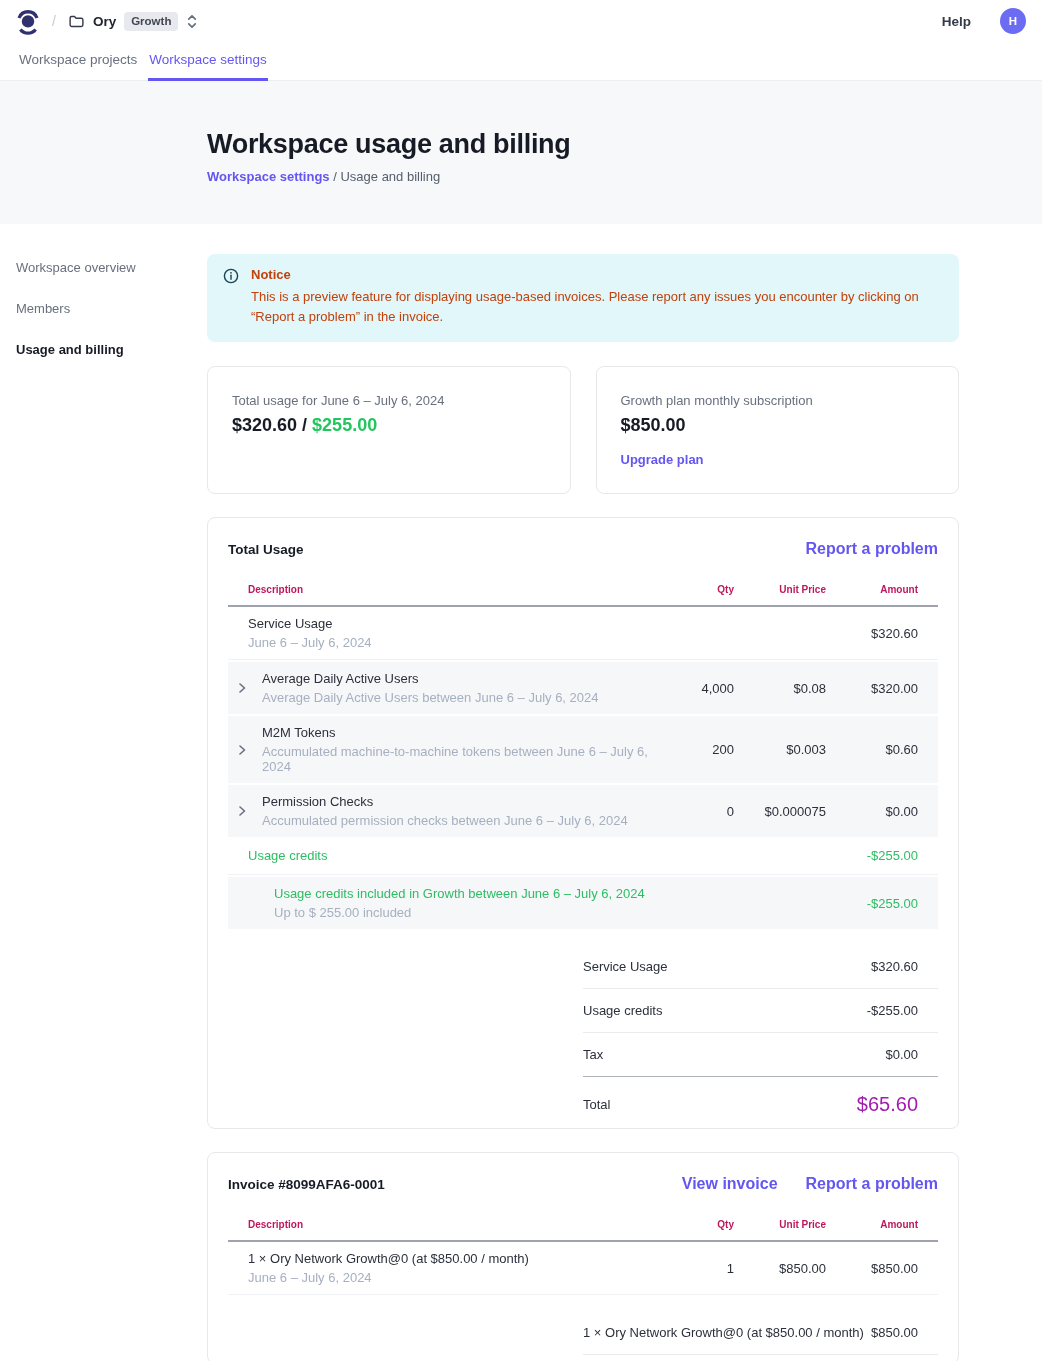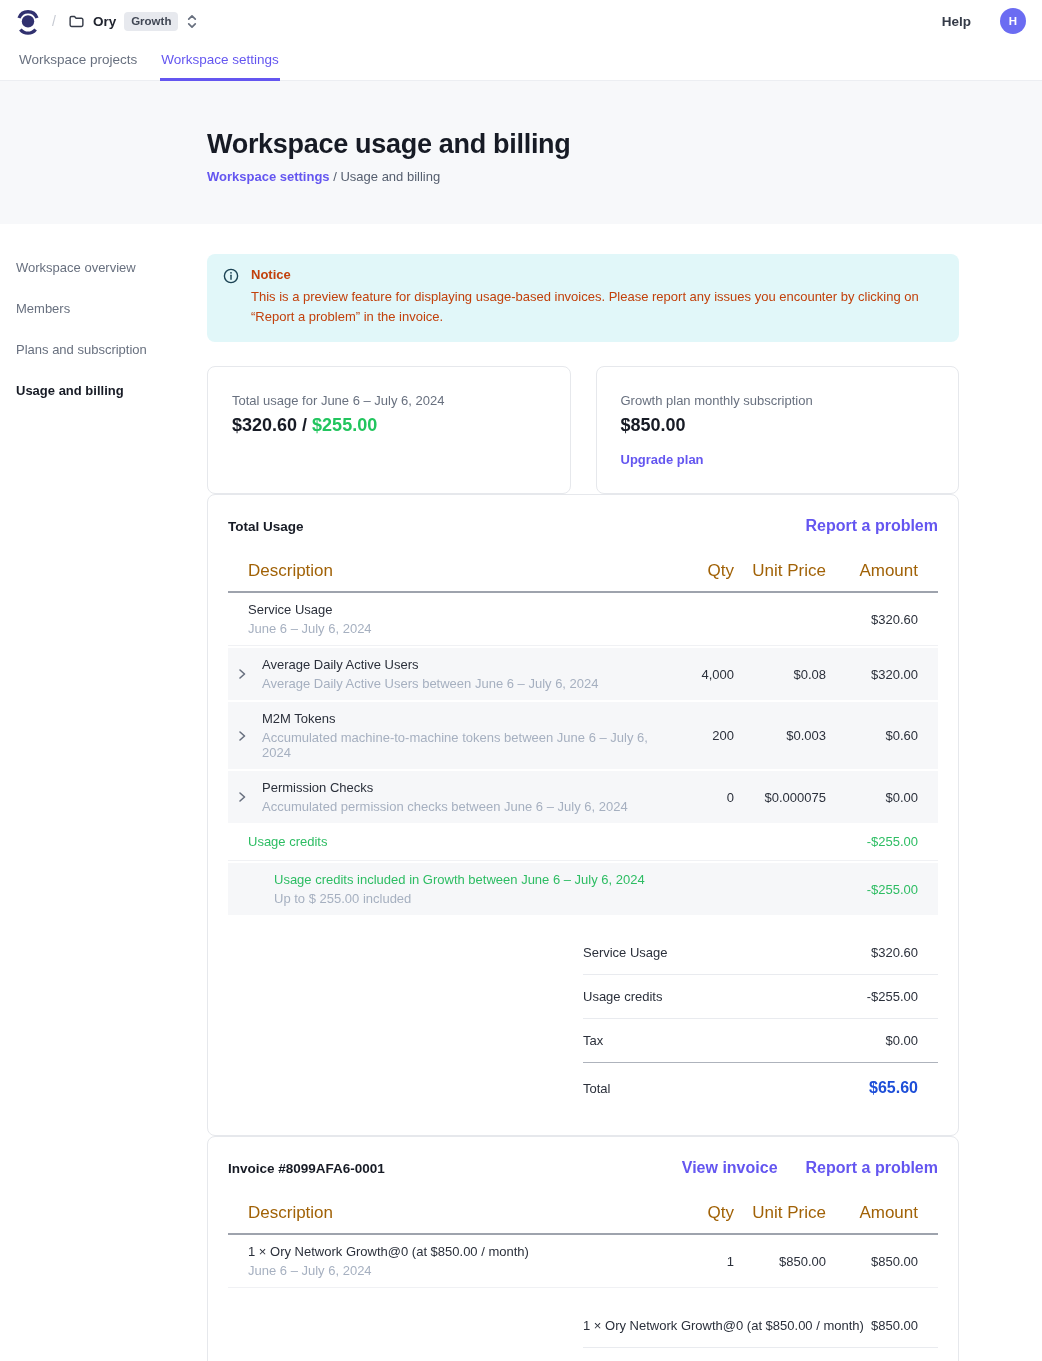--- a/index.html
+++ b/index.html
@@ -20,21 +20,21 @@
   .ws-switcher { display:flex; align-items:center; gap:8px; cursor:pointer; }
   .ws-name { font-size:13.5px; font-weight:600; color:#20242f; }
   .badge { background:#e7e9ee; color:#414754; font-size:11.5px; font-weight:600;
            padding:2px 7px; border-radius:4px; line-height:15px; }
   .topbar-right { margin-left:auto; display:flex; align-items:center; gap:29px; }
   .help { font-size:13.5px; font-weight:600; color:#353b48; }
   .avatar { width:26px; height:26px; border-radius:50%; background:#6b6cf2; color:#fff;
             font-size:11.5px; font-weight:700; display:flex; align-items:center; justify-content:center; cursor:pointer; }
 
   
-  .tabs { display:flex; gap:22px; padding:0 18px; border-bottom:1px solid #eceef2; background:#fff; }
+  .tabs { display:flex; gap:10px; padding:0 18px; border-bottom:1px solid #eceef2; background:#fff; }
   .tab { padding:10px 1px 11px; font-size:13.5px; color:#68707f; cursor:pointer;
          border-bottom:3px solid transparent; margin-bottom:-1px; }
   .tab.active { color:#6456f0; border-bottom-color:#6456f0; }
 
   
   .band { background:#f7f8fa; padding:48px 0 40px 207px; }
   .band h1 { font-size:27px; font-weight:700; letter-spacing:-.3px; color:#15192290; color:#171b25; }
   .crumbs { margin-top:9px; font-size:13px; color:#555e6e; }
   .crumbs a { color:#6456f0; font-weight:600; }
 
@@ -53,29 +53,29 @@
 
   
   .cards { display:flex; gap:25px; margin-top:24px; }
   .card { flex:1; border:1px solid #e6e8ec; border-radius:8px; background:#fff; padding:26px 24px; min-height:108px; }
   .card .label { font-size:13px; color:#68707f; }
   .card .value { margin-top:7px; font-size:18px; font-weight:600; color:#171b25; }
   .card .value .green { color:#22c55e; }
   .card .link { display:inline-block; margin-top:16px; font-size:13px; font-weight:600; color:#6456f0; }
 
   
-  .panel { border:1px solid #e6e8ec; border-radius:8px; background:#fff; padding-bottom:34px; }
+  .panel { border:1px solid #e6e8ec; border-radius:8px; background:#fff; margin-top:23px; padding-bottom:8px; }
   .panel-head { display:flex; align-items:center; padding:22px 20px 14px; }
   .panel-title { font-size:13.5px; font-weight:700; color:#171b25; }
   .panel-links { margin-left:auto; display:flex; gap:28px; }
   .panel-links a { font-size:16px; font-weight:600; color:#6456f0; }
 
   .tbl { margin:0 20px; }
   .thead { display:flex; align-items:center; padding:12px 20px 10px; border-bottom:2px solid #9ea3ad; }
-  .thead .c { font-size:17px; font-weight:400; color:#a16207; }
+  .thead .c { font-size:10px; font-weight:700; color:#be185d; }
   .c-desc { flex:1; }
   .c-qty  { width:70px; text-align:right; }
   .c-unit { width:92px; text-align:right; }
   .c-amt  { width:92px; text-align:right; }
 
   .trow { display:flex; align-items:center; padding:9px 20px; }
   .trow.white { background:#fff; border-bottom:1px solid #f0f1f4; }
   .trow.gray  { background:#f6f7f9; margin-top:2px; }
   .trow .title { font-size:13px; color:#2b303b; }
   .trow .sub   { font-size:13px; color:#a6b0c0; margin-top:4px; }
@@ -85,21 +85,21 @@
   .chev { width:26px; flex:none; display:flex; align-items:center; color:#68707f; cursor:pointer; margin-left:-12px; }
   .green-t { color:#2dbd63 !important; }
 
   
   .totals { width:355px; margin:16px 20px 0 auto; }
   .totals .trline { display:flex; align-items:center; padding:14px 0; border-bottom:1px solid #e9ebef; }
   .totals .trline .lab { flex:1; font-size:13px; color:#2b303b; }
   .totals .trline .val { font-size:13px; color:#2b303b; padding-right:20px; }
   .totals .trline.pre-total { border-bottom:1.5px solid #aeb3bc; }
   .totals .trline.grand { border-bottom:none; padding:16px 0 4px; }
-  .totals .trline.grand .val { font-size:16px; font-weight:700; color:#1d4ed8; }
+  .totals .trline.grand .val { font-size:20px; font-weight:400; color:#a21caf; }
 
   svg { display:block; }
 </style>
 </head>
 <body>
 
 <div class="topbar">
   <div class="topbar-left">
     <span class="logo">
       <svg width="24" height="27" viewBox="0 0 24 27">
@@ -141,21 +141,20 @@
   <div class="crumbs">
     <a>Workspace settings</a><span> / </span><span>Usage and billing</span>
   </div>
 </div>
 
 <div class="content">
 
   <div class="sidenav">
     <div class="item">Workspace overview</div>
     <div class="item">Members</div>
-    <div class="item">Plans and subscription</div>
     <div class="item active">Usage and billing</div>
   </div>
 
   <div class="main">
 
     <div class="notice">
       <span class="icon">
         <svg width="16" height="16" viewBox="0 0 16 16" fill="none" stroke="#1b4354" stroke-width="1.4">
           <circle cx="8" cy="8" r="6.6"></circle>
             <line x1="8" y1="7.2" x2="8" y2="11.2" stroke-linecap="round"></line>

